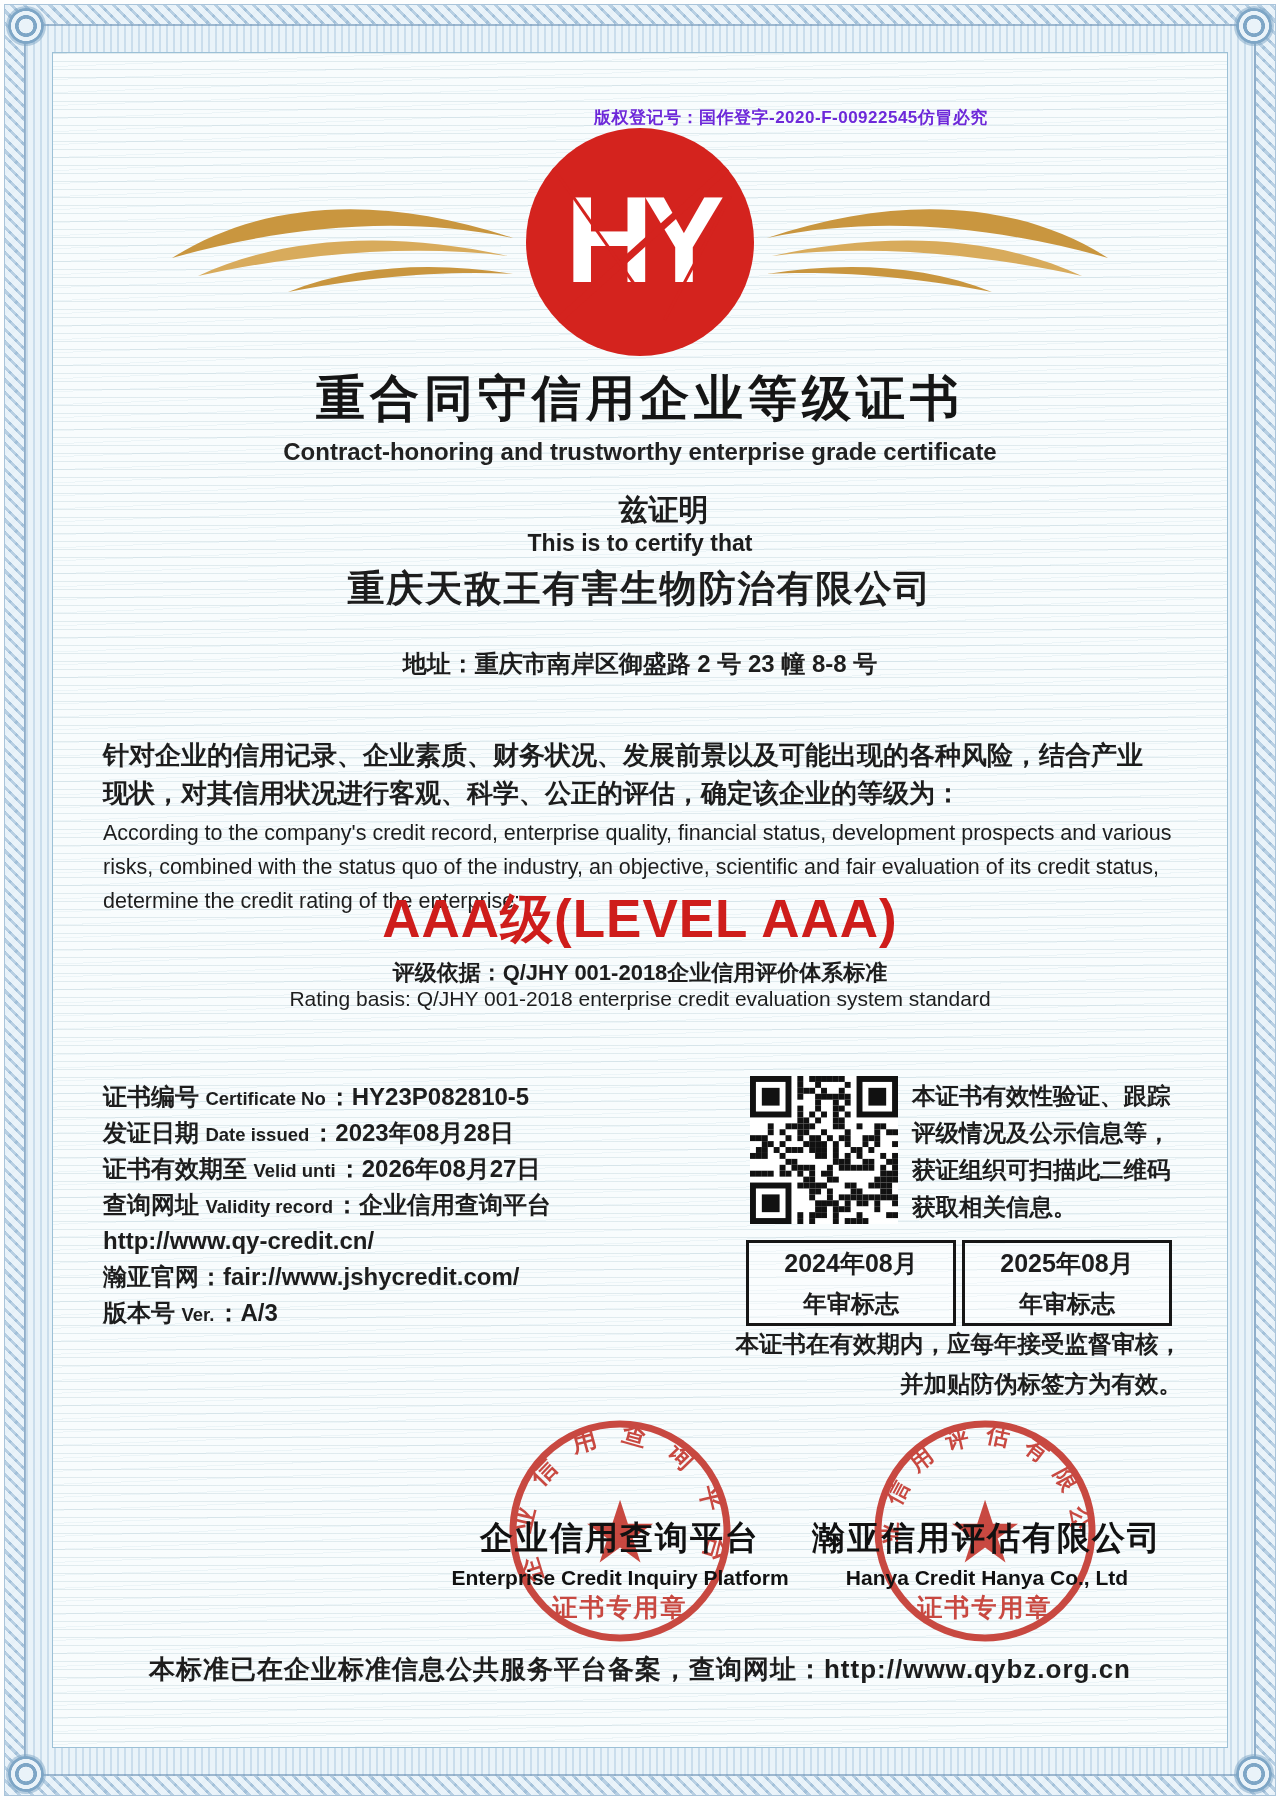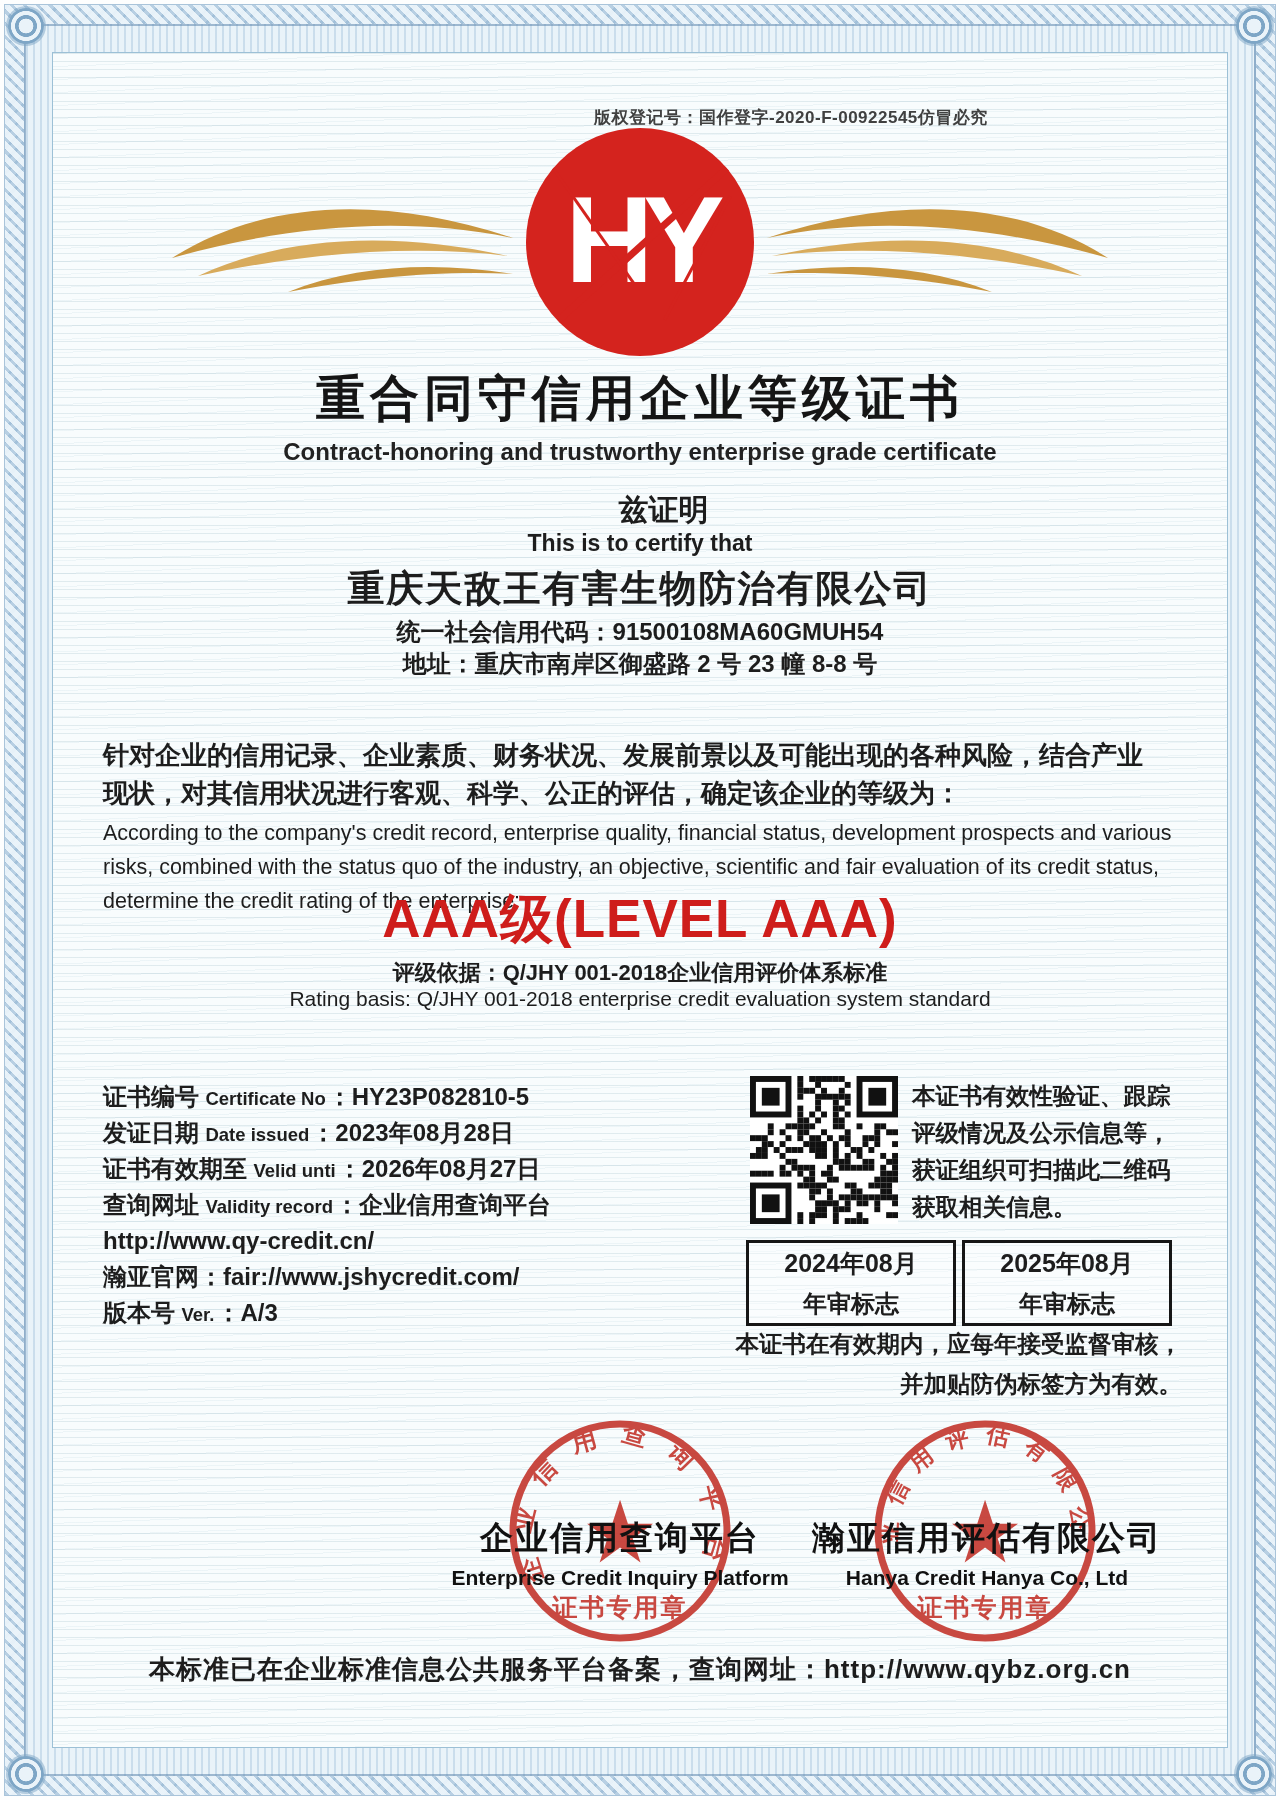--- a/index.html
+++ b/index.html
@@ -38,21 +38,21 @@
       #eaf3f9 0 28%, #7ea6c6 30% 42%, #eaf3f9 44% 58%, #7ea6c6 60% 72%, #dfecf5 74%);
     box-shadow:0 0 0 2px rgba(126,166,198,.5);
   }
   .corner.tl{left:8px;top:8px}.corner.tr{right:8px;top:8px}
   .corner.bl{left:8px;bottom:8px}.corner.br{right:8px;bottom:8px}
 
   .abs{position:absolute;}
   .ctr{left:0;right:0;text-align:center;}
 
   
-  .copyright{left:594px;top:106px;font-size:17px;font-weight:bold;color:#404040;letter-spacing:.5px;}
+  .copyright{left:594px;top:106px;font-size:17px;font-weight:bold;color:#6d28d9;letter-spacing:.5px;}
   .logo{left:526px;top:128px;width:228px;height:228px;border-radius:50%;
     background:#d4231e;display:flex;align-items:center;justify-content:center;overflow:hidden;z-index:3;}
   .logo-hy{font-size:122px;font-weight:800;color:#ffffff;letter-spacing:-10px;line-height:1;
     transform:translateY(-2px);}
   .crack{position:absolute;background:#d4231e;}
   .crack.c1{width:7px;height:240px;left:118px;top:-8px;transform:rotate(48deg);}
   .crack.c2{width:3px;height:150px;left:64px;top:20px;transform:rotate(-35deg);}
   .crack.c3{width:3px;height:140px;left:170px;top:60px;transform:rotate(28deg);}
   .flourish{top:192px;width:350px;height:112px;z-index:1;}
   .flourish.fl{left:168px;}
@@ -137,21 +137,20 @@
     <div class="crack c2"></div>
     <div class="crack c3"></div>
   </div>
 
   <div class="abs ctr title-zh">重合同守信用企业等级证书</div>
   <div class="abs ctr title-en">Contract-honoring and trustworthy enterprise grade certificate</div>
   <div class="abs ctr certify-zh">兹证明</div>
   <div class="abs ctr certify-en">This is to certify that</div>
 
   <div class="abs ctr company">重庆天敌王有害生物防治有限公司</div>
-  <div class="abs ctr credit-code">统一社会信用代码：91500108MA60GMUH54</div>
   <div class="abs ctr address">地址：重庆市南岸区御盛路 2 号 23 幢 8-8 号</div>
 
   <div class="abs body-zh">
     <div>针对企业的信用记录、企业素质、财务状况、发展前景以及可能出现的各种风险，结合产业</div>
     <div>现状，对其信用状况进行客观、科学、公正的评估，确定该企业的等级为：</div>
   </div>
   <div class="abs body-en">According to the company's credit record, enterprise quality, financial status, development prospects and various risks, combined with the status quo of the industry, an objective, scientific and fair evaluation of its credit status, determine the credit rating of the enterprise:</div>
 
   <div class="abs ctr level">AAA级(LEVEL AAA)</div>
   <div class="abs ctr basis-zh">评级依据：Q/JHY 001-2018企业信用评价体系标准</div>

